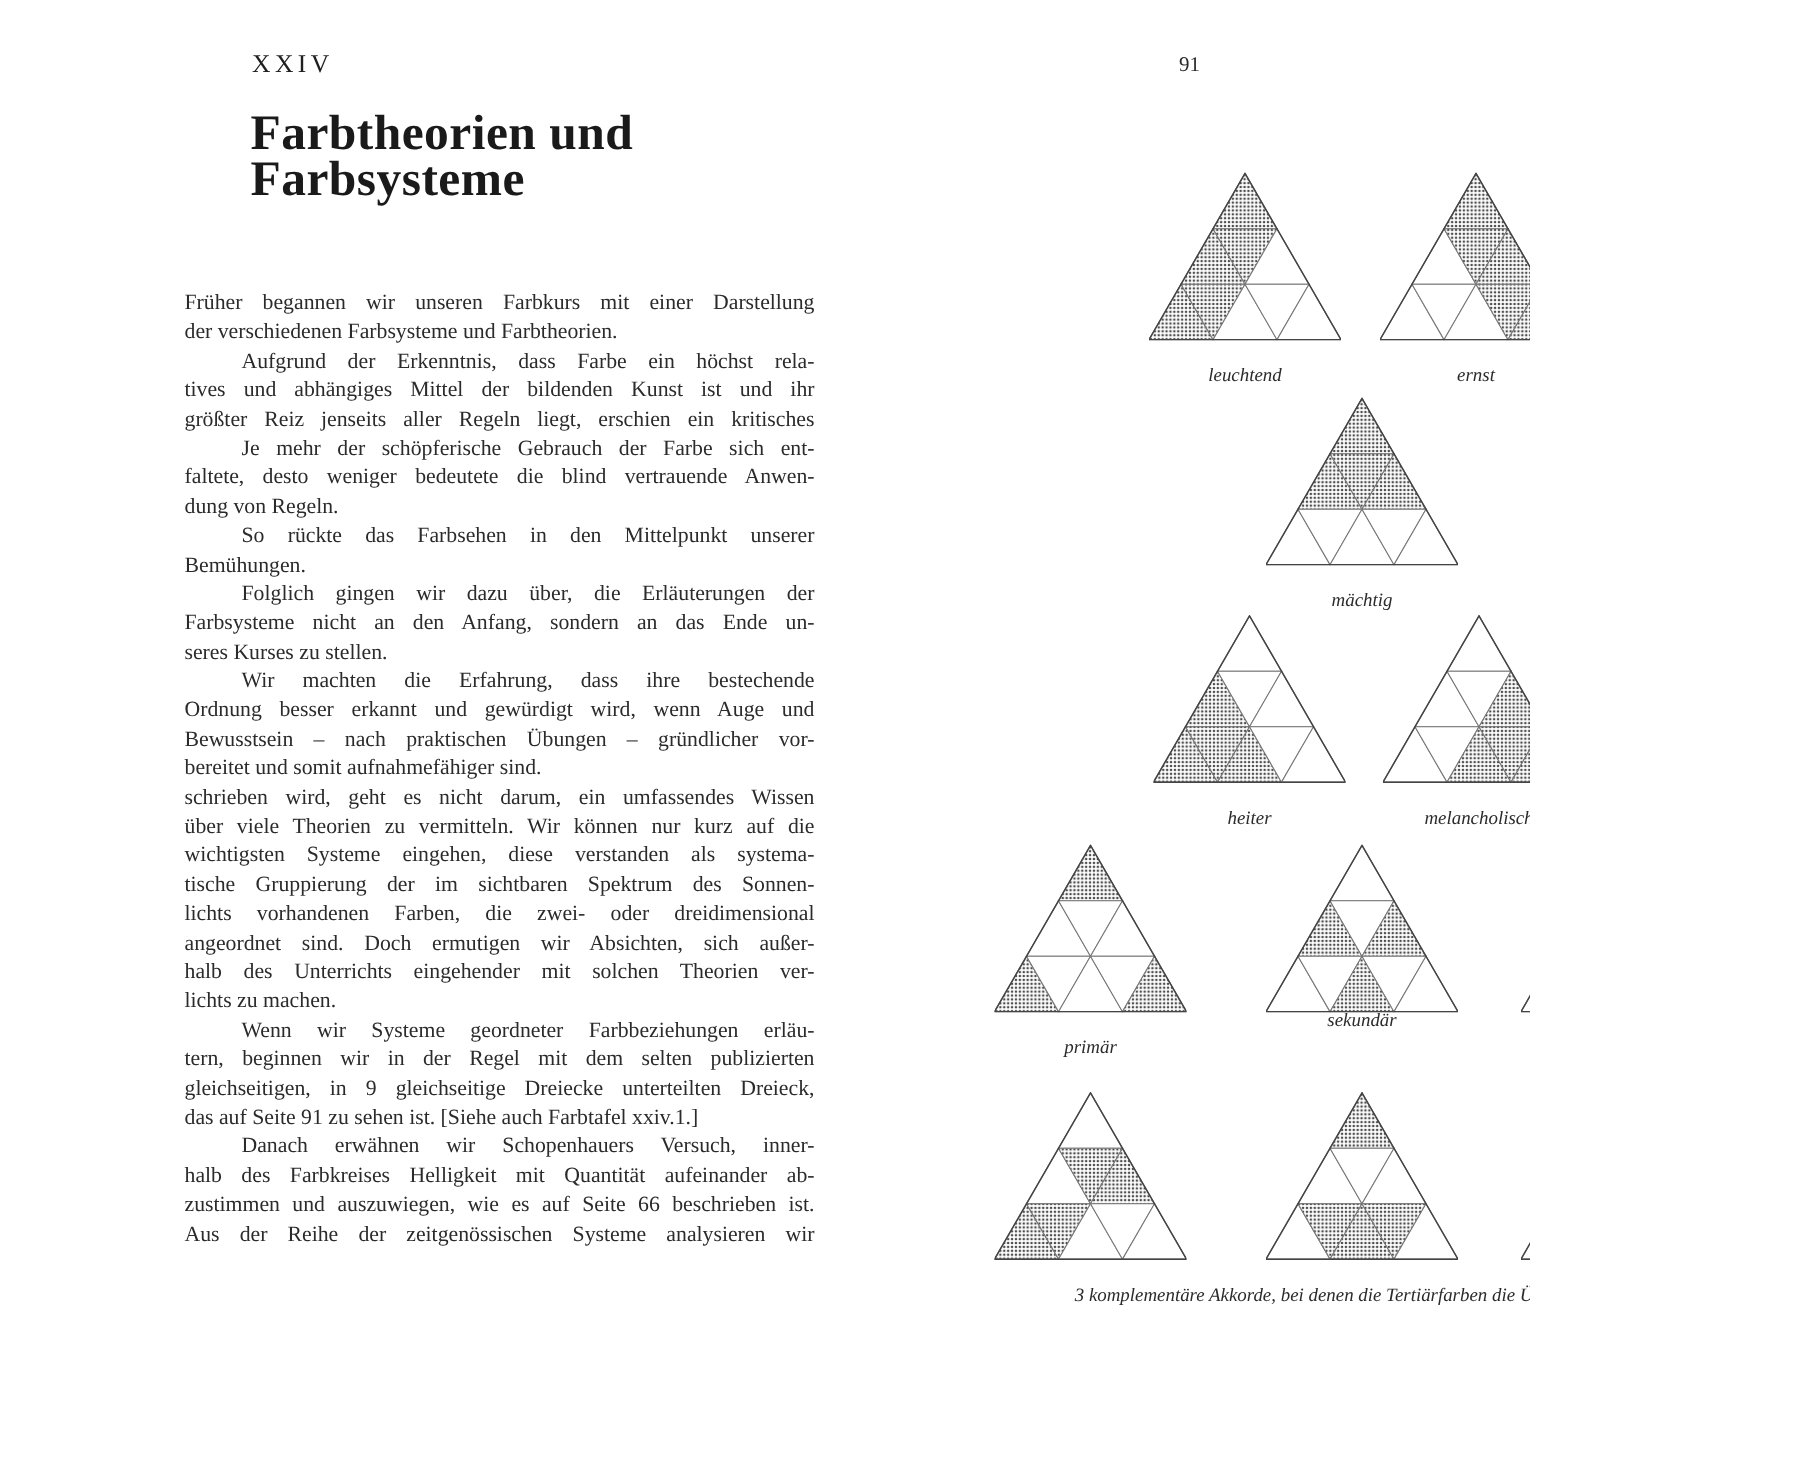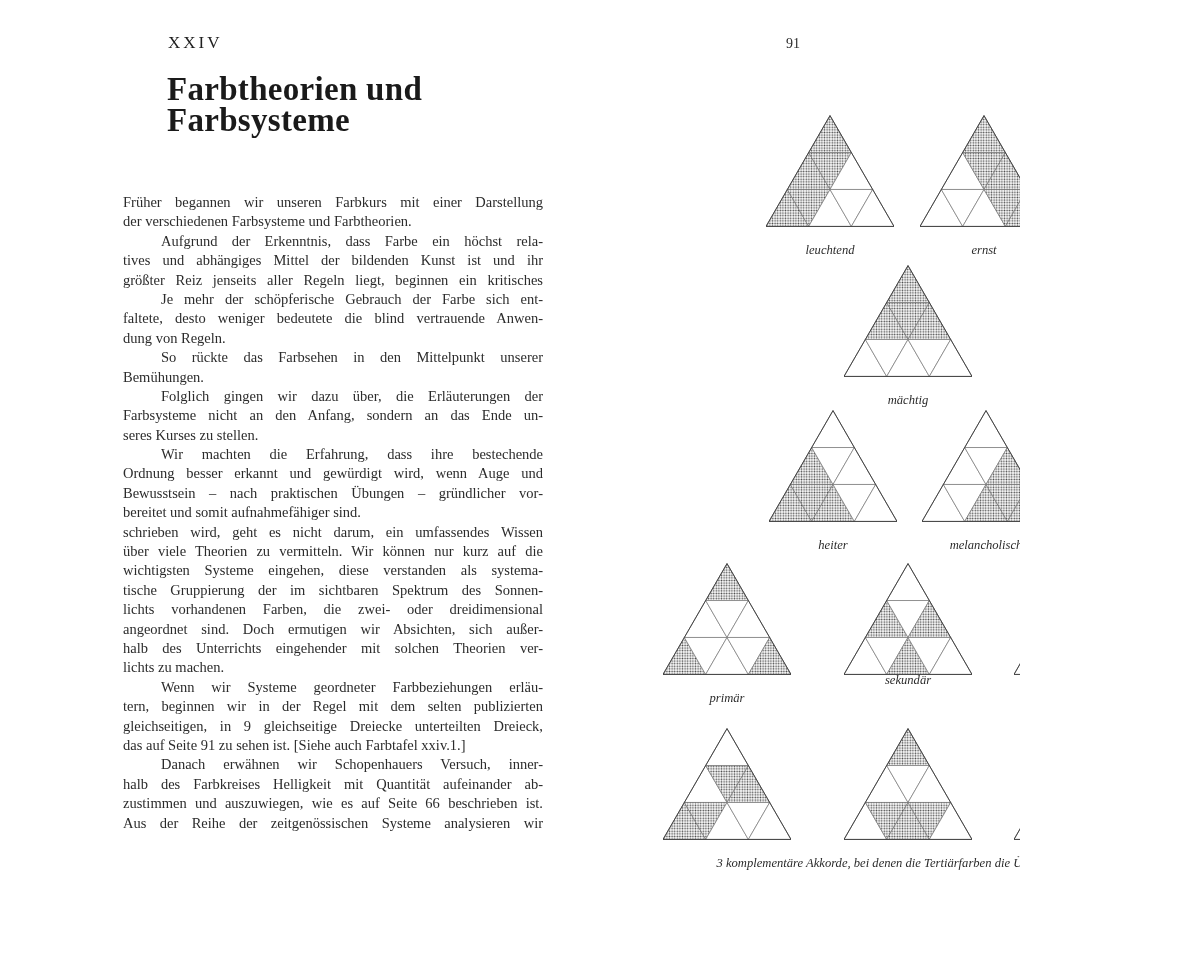--- a/index.html
+++ b/index.html
@@ -58,21 +58,21 @@
   <div id="chapter-number">XXIV</div>
   <div id="chapter-title">
     <div>Farbtheorien und</div>
     <div>Farbsysteme</div>
   </div>
   <div id="body-text">
       <div class="ln">Früher begannen wir unseren Farbkurs mit einer Darstellung</div>
       <div class="ln end">der verschiedenen Farbsysteme und Farbtheorien.</div>
       <div class="ln indent">Aufgrund der Erkenntnis, dass Farbe ein höchst rela-</div>
       <div class="ln">tives und abhängiges Mittel der bildenden Kunst ist und ihr</div>
-      <div class="ln">größter Reiz jenseits aller Regeln liegt, beginnen ein kritisches</div>
+      <div class="ln">größter Reiz jenseits aller Regeln liegt, erschien ein kritisches</div>
       <div class="ln indent">Je mehr der schöpferische Gebrauch der Farbe sich ent-</div>
       <div class="ln">faltete, desto weniger bedeutete die blind vertrauende Anwen-</div>
       <div class="ln end">dung von Regeln.</div>
       <div class="ln indent">So rückte das Farbsehen in den Mittelpunkt unserer</div>
       <div class="ln end">Bemühungen.</div>
       <div class="ln indent">Folglich gingen wir dazu über, die Erläuterungen der</div>
       <div class="ln">Farbsysteme nicht an den Anfang, sondern an das Ende un-</div>
       <div class="ln end">seres Kurses zu stellen.</div>
       <div class="ln indent">Wir machten die Erfahrung, dass ihre bestechende</div>
       <div class="ln">Ordnung besser erkannt und gewürdigt wird, wenn Auge und</div>

